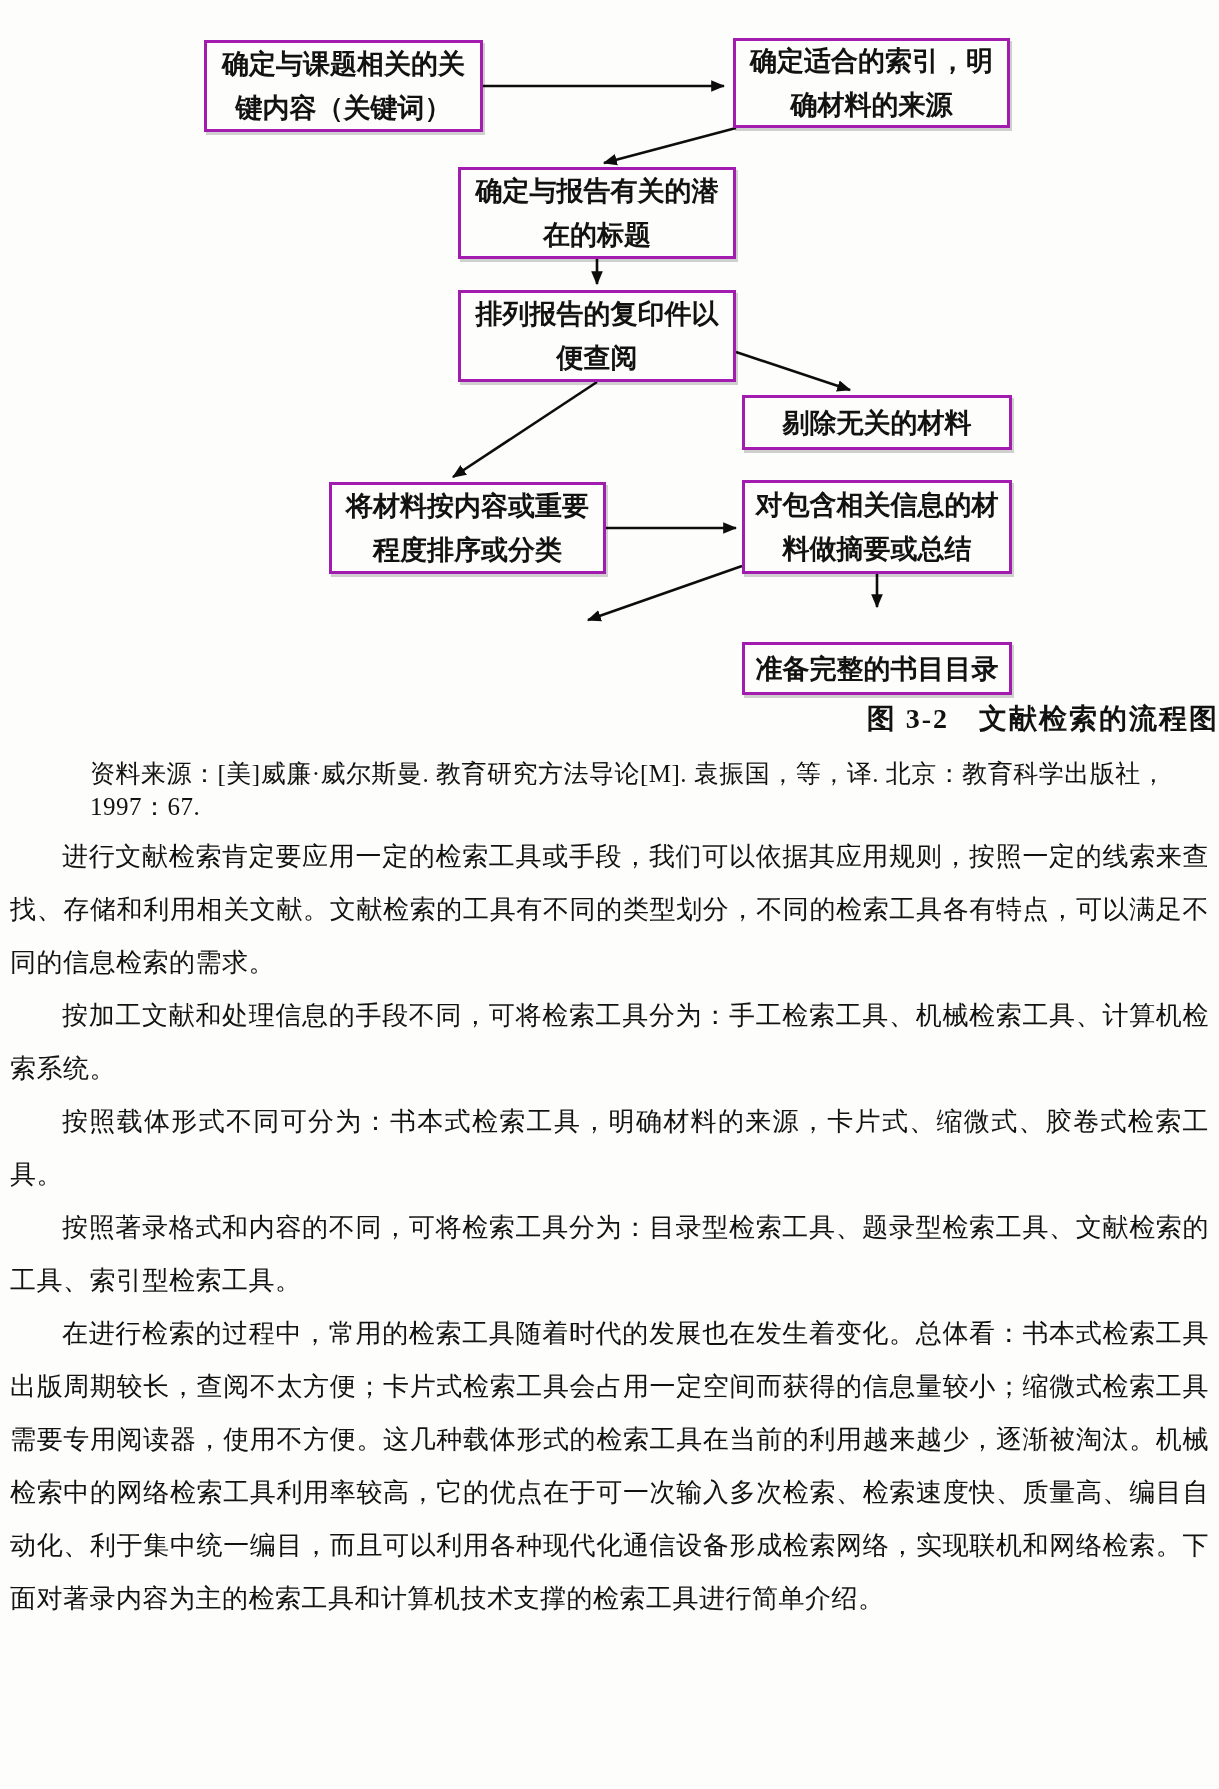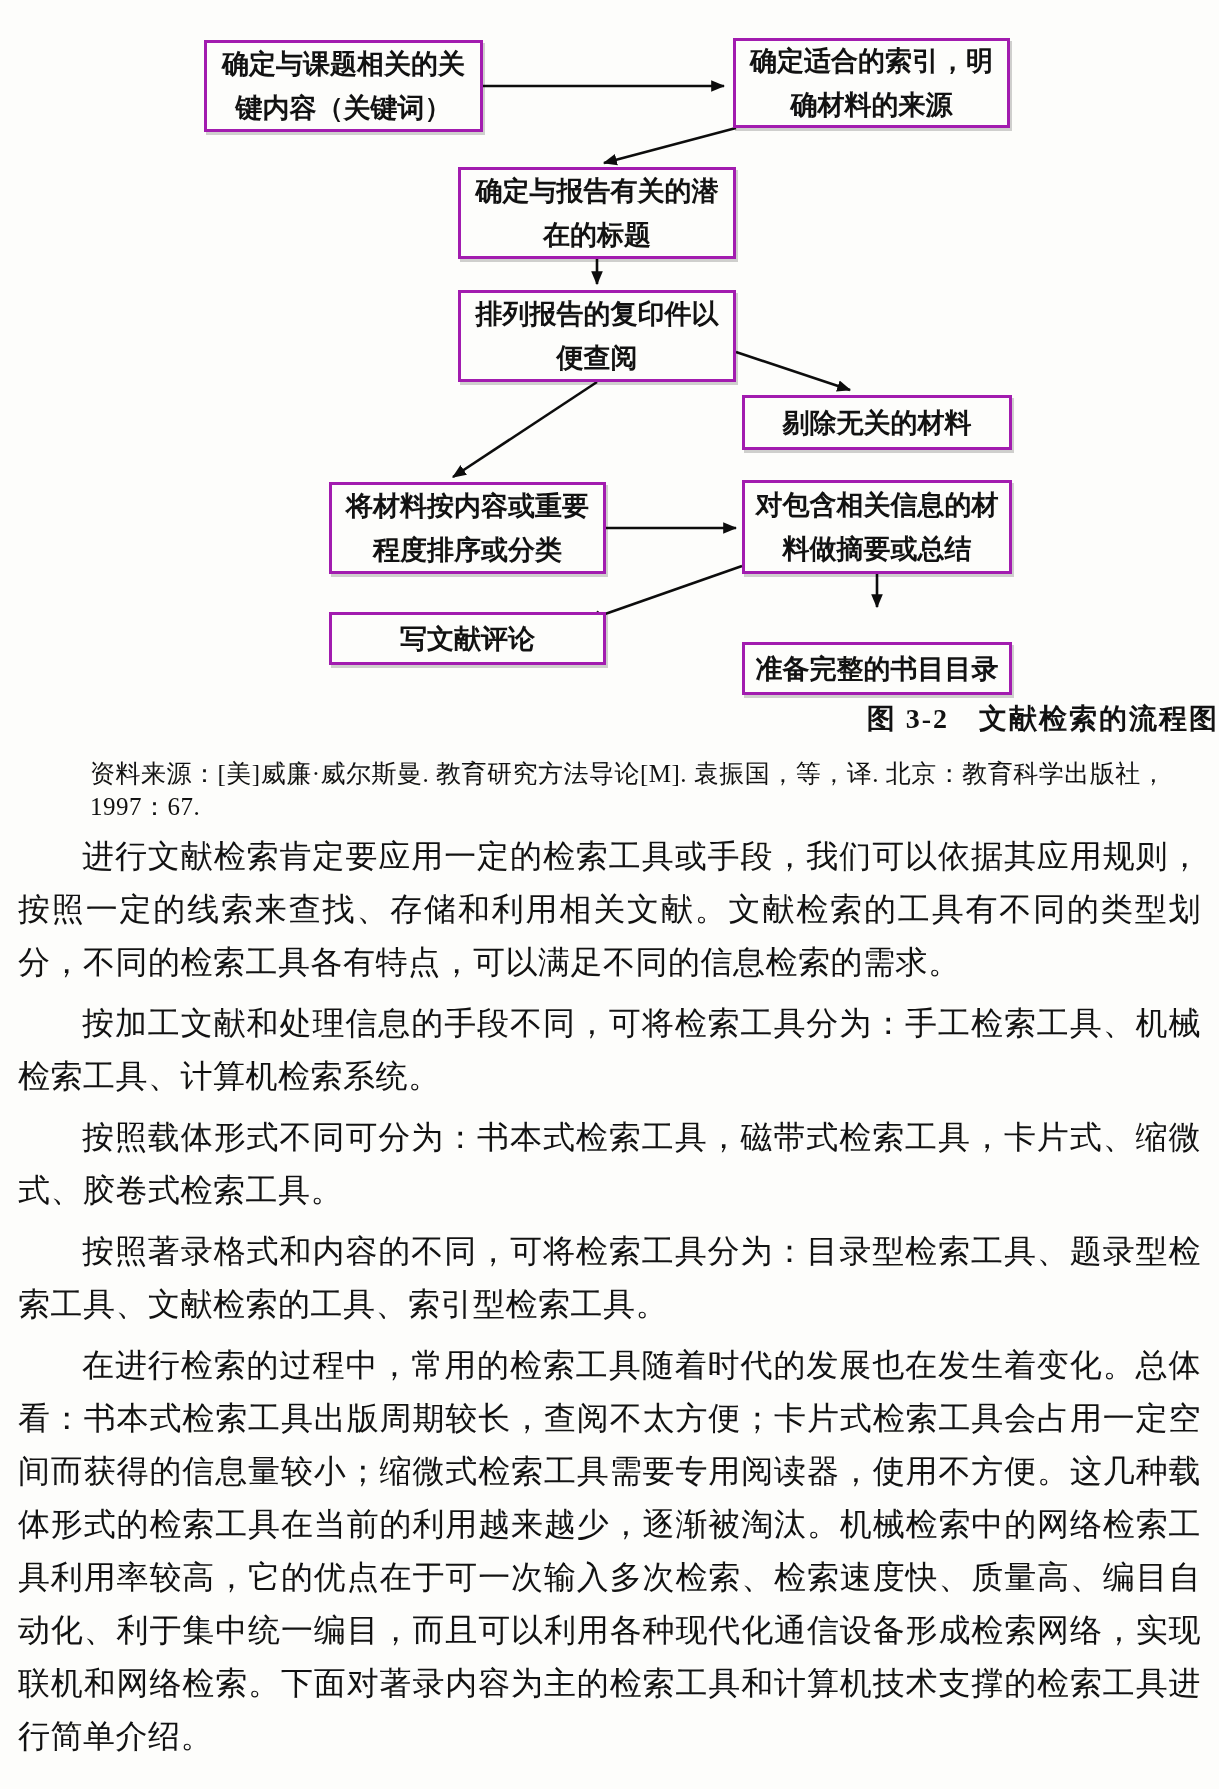--- a/index.html
+++ b/index.html
@@ -38,22 +38,22 @@
   }
   
   .section-heading {
     margin:57px 0 0 80px;
     font-family:"Liberation Sans", sans-serif;
     font-size:36px; font-weight:bold;
     letter-spacing:4px;
   }
   .body-text { margin:20px 10px 0 10px; }
   .body-text p {
-    margin:8px; padding:0;
-    font-size:32px; line-height:53px;
+    margin:0; padding:0;
+    font-size:26px; line-height:53px;
     text-align:justify;
     text-indent:2em;
     letter-spacing:0.5px;
   }
 </style>
 </head>
 <body>
 
 <div class="page">
 
@@ -82,31 +82,30 @@
     <div class="flow-node" style="left:458px; top:167px; width:278px; height:92px;">确定与报告有关的潜在的标题</div>
 
     <div class="flow-node" style="left:458px; top:290px; width:278px; height:92px;">排列报告的复印件以便查阅</div>
 
     <div class="flow-node" style="left:742px; top:395px; width:270px; height:55px;">剔除无关的材料</div>
 
     <div class="flow-node" style="left:329px; top:482px; width:277px; height:92px;">将材料按内容或重要程度排序或分类</div>
 
     <div class="flow-node" style="left:742px; top:480px; width:270px; height:94px;">对包含相关信息的材料做摘要或总结</div>
 
-    <div class="flow-node" style="left:329px; top:612px; width:277px; height:53px;">写文献评论</div>
 
     <div class="flow-node" style="left:742px; top:612px; width:270px; height:53px;margin-top:30px;">准备完整的书目目录</div>
 
     <div class="fig-caption">图 3-2　文献检索的流程图</div>
 
     <div class="fig-source">资料来源：[美]威廉·威尔斯曼. 教育研究方法导论[M]. 袁振国，等，译. 北京：教育科学出版社，1997：67.</div>
   </div>
 
 
   <div class="body-text">
     <p>进行文献检索肯定要应用一定的检索工具或手段，我们可以依据其应用规则，按照一定的线索来查找、存储和利用相关文献。文献检索的工具有不同的类型划分，不同的检索工具各有特点，可以满足不同的信息检索的需求。</p>
     <p>按加工文献和处理信息的手段不同，可将检索工具分为：手工检索工具、机械检索工具、计算机检索系统。</p>
-    <p>按照载体形式不同可分为：书本式检索工具，磁带式检索工具，卡片式、缩微式、胶卷式检索工具。</p>
+    <p>按照载体形式不同可分为：书本式检索工具，明确材料的来源，卡片式、缩微式、胶卷式检索工具。</p>
     <p>按照著录格式和内容的不同，可将检索工具分为：目录型检索工具、题录型检索工具、文献检索的工具、索引型检索工具。</p>
     <p>在进行检索的过程中，常用的检索工具随着时代的发展也在发生着变化。总体看：书本式检索工具出版周期较长，查阅不太方便；卡片式检索工具会占用一定空间而获得的信息量较小；缩微式检索工具需要专用阅读器，使用不方便。这几种载体形式的检索工具在当前的利用越来越少，逐渐被淘汰。机械检索中的网络检索工具利用率较高，它的优点在于可一次输入多次检索、检索速度快、质量高、编目自动化、利于集中统一编目，而且可以利用各种现代化通信设备形成检索网络，实现联机和网络检索。下面对著录内容为主的检索工具和计算机技术支撑的检索工具进行简单介绍。</p>
   </div>
 
 </div>
 
 </body></html>

